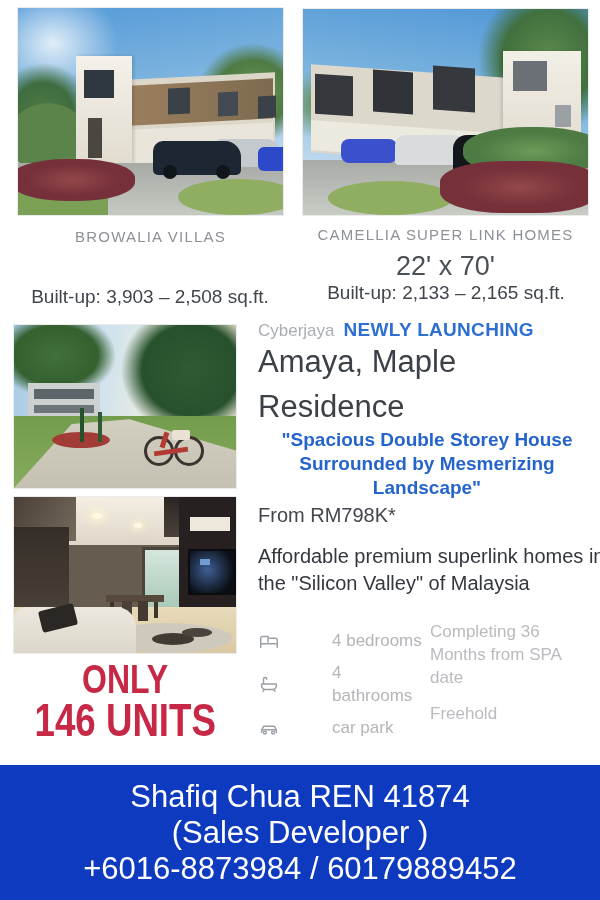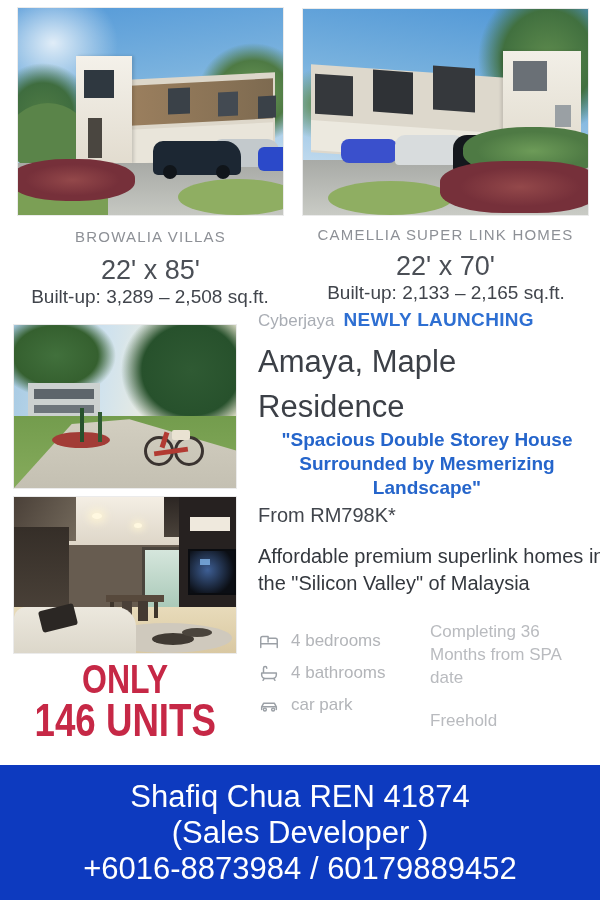--- a/index.html
+++ b/index.html
@@ -17,23 +17,23 @@
   
   .loc{color:#a9adb4;font-size:17px;}
   .launch{color:#2e6fd2;font-size:19px;font-weight:bold;margin-left:9px;letter-spacing:.3px;}
   .title{position:absolute;left:258px;color:#3c4047;font-size:31px;}
   .quote{position:absolute;left:260px;top:428px;width:334px;text-align:center;
          color:#2565cb;font-size:19px;font-weight:bold;line-height:24px;}
   .price{position:absolute;left:258px;top:504px;color:#41454c;font-size:20px;}
   .desc{position:absolute;left:258px;top:543px;width:348px;color:#34383e;font-size:20px;line-height:27px;}
   .colL{position:absolute;left:258px;top:620px;width:168px;color:#b3b5b9;font-size:17px;line-height:23px;}
   .colR{position:absolute;left:430px;top:620px;width:162px;color:#b9bbbf;font-size:17px;line-height:23px;}
-  .feat{display:flex;align-items:center;margin-top:9px;color:#b3b5b9;}
+  .feat{display:flex;align-items:center;margin-top:9px;color:#b3b5b9;gap:41px;}
   .feat svg{width:22px;height:22px;margin-right:11px;flex:0 0 auto;}
-  .tenure{margin-top:20px;}
+  .tenure{margin-top:13px;}
 
   
   .units{position:absolute;left:0;width:250px;text-align:center;color:#c62846;font-weight:bold;}
   .units span{display:inline-block;transform:scaleX(.78);letter-spacing:0px;white-space:nowrap;}
   .units1{top:656px;font-size:41px;}
   .units2{top:692px;font-size:47px;}
 
   
   .footer{position:absolute;left:0;top:765px;width:600px;height:135px;background:#0d3abf;
           color:#ffffff;text-align:center;display:flex;flex-direction:column;justify-content:center;}
@@ -96,23 +96,22 @@
     <div style="left:150px;bottom:42px;width:100px;height:38px;border-radius:14px 12px 5px 5px;background:#14181d;"></div>
     <div style="left:162px;bottom:38px;width:15px;height:15px;border-radius:50%;background:#0a0d10;"></div>
     <div style="left:222px;bottom:38px;width:15px;height:15px;border-radius:50%;background:#0a0d10;"></div>
 
     <div style="right:-15px;bottom:40px;width:140px;height:48px;border-radius:45%;background:radial-gradient(closest-side,#6d9b58,#4e7a44 80%);"></div>
     <div style="right:-12px;bottom:2px;width:160px;height:52px;border-radius:40%;background:radial-gradient(closest-side,#93484a,#76303a 75%);"></div>
   </div>
 
   <div class="caption" style="left:303px;top:226px;width:285px;">CAMELLIA SUPER LINK HOMES</div>
   <div class="caption" style="left:18px;top:228px;width:265px;">BROWALIA VILLAS</div>
-  <div class="dims" style="left:18px;top:255px;width:265px;">22' x 85'</div>
   <div class="dims" style="left:303px;top:251px;width:285px;">22' x 70'</div>
-  <div class="builtup" style="left:10px;top:286px;width:280px;">Built-up: 3,289 – 2,508 sq.ft.</div>
+  <div class="builtup" style="left:10px;top:286px;width:280px;">Built-up: 3,903 – 2,508 sq.ft.</div>
   <div class="builtup" style="left:300px;top:282px;width:292px;">Built-up: 2,133 – 2,165 sq.ft.</div>
 
   <div class="photo" style="left:14px;top:325px;width:222px;height:163px;">
     <div style="inset:0;background:linear-gradient(100deg,#a5c9e3 0%,#cfe2ee 38%,#f3efdd 68%,#fdf6e0 100%);"></div>
     <div style="left:105px;top:-10px;width:110px;height:90px;background:radial-gradient(closest-side,rgba(255,252,235,.95),transparent);"></div>
     <div style="left:-18px;top:-12px;width:120px;height:85px;border-radius:50%;background:radial-gradient(closest-side,#41703c,#35602f 70%,transparent);"></div>
     <div style="right:-25px;top:-20px;width:140px;height:130px;border-radius:50%;background:radial-gradient(closest-side,#2f5a33,#27512c 70%,transparent);"></div>
     <div style="left:14px;top:58px;width:72px;height:42px;background:#ccd1d0;"></div>
     <div style="left:20px;top:64px;width:60px;height:10px;background:#5d656b;"></div>
     <div style="left:20px;top:80px;width:60px;height:8px;background:#6d757b;"></div>
@@ -158,21 +157,21 @@
     <div style="left:0;bottom:0;width:122px;height:46px;border-radius:12px 20px 0 0;background:linear-gradient(#ece8de,#dcd7ca);"></div>
     <div style="left:26px;bottom:24px;width:36px;height:22px;background:#2b2724;transform:rotate(-14deg);border-radius:3px;"></div>
 
     <div style="left:138px;bottom:8px;width:42px;height:12px;border-radius:50%;background:#403a33;"></div>
     <div style="left:168px;bottom:16px;width:30px;height:9px;border-radius:50%;background:#4a443c;"></div>
   </div>
 
   <div class="units units1"><span>ONLY</span></div>
   <div class="units units2"><span>146 UNITS</span></div>
 
-  <div class="abs" style="left:258px;top:309px;">
+  <div class="abs" style="left:258px;top:319px;">
     <span class="loc">Cyberjaya</span><span class="launch">NEWLY LAUNCHING</span>
   </div>
   <div class="title" style="top:389px;">Residence</div>
   <div class="title" style="top:344px;">Amaya, Maple</div>
   <div class="quote">"Spacious Double Storey House Surrounded by Mesmerizing Landscape"</div>
   <div class="price">From RM798K*</div>
   <div class="desc">Affordable premium superlink homes in the "Silicon Valley" of Malaysia</div>
 
   <div class="colL">
     <div style="margin-top:6px;">

